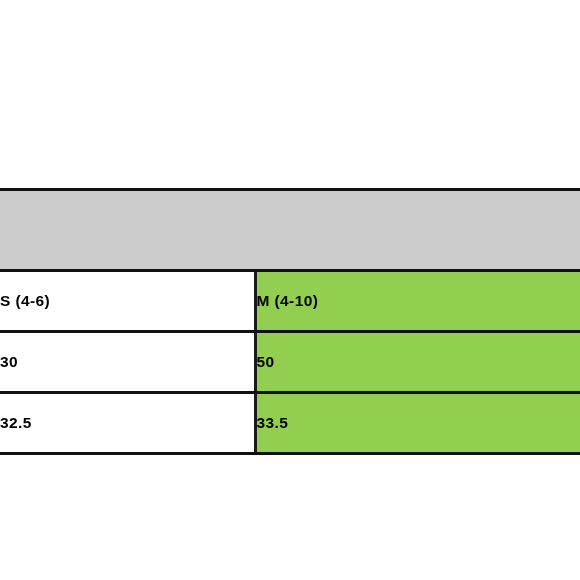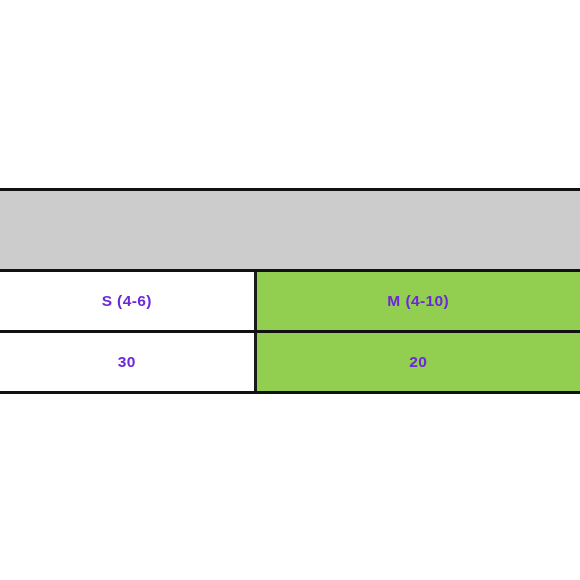--- a/index.html
+++ b/index.html
@@ -31,26 +31,25 @@
     left: 0;
     top: 188px;
     width: 580px;
     border-collapse: collapse;
     table-layout: fixed;
   }
 
   #size-chart-table td {
     padding: 0;
     margin: 0;
-    text-align: center;
     vertical-align: middle;
     font-weight: bold;
     font-size: 15.5px;
     letter-spacing: 0.4px;
-    color: #6d28d9;
+    color: #000000;
     border-top: 3px solid #111111;
     border-bottom: 3px solid #111111;
   }
 
   
   col.col-label { width: 255px; }
   col.col-value { width: 325px; }
 
   
   tr.banner-row td {
@@ -100,19 +99,23 @@
     </tr>
 
     <tr class="data-row first">
       <td class="cell-label">S (4-6)</td>
       <td class="cell-value">M (4-10)</td>
     </tr>
 
 
     <tr class="data-row">
       <td class="cell-label">30</td>
-      <td class="cell-value">20</td>
+      <td class="cell-value">50</td>
     </tr>
 
 
+    <tr class="data-row last">
+      <td class="cell-label">32.5</td>
+      <td class="cell-value">33.5</td>
+    </tr>
 
   </tbody>
 </table>
 
 </body></html>

